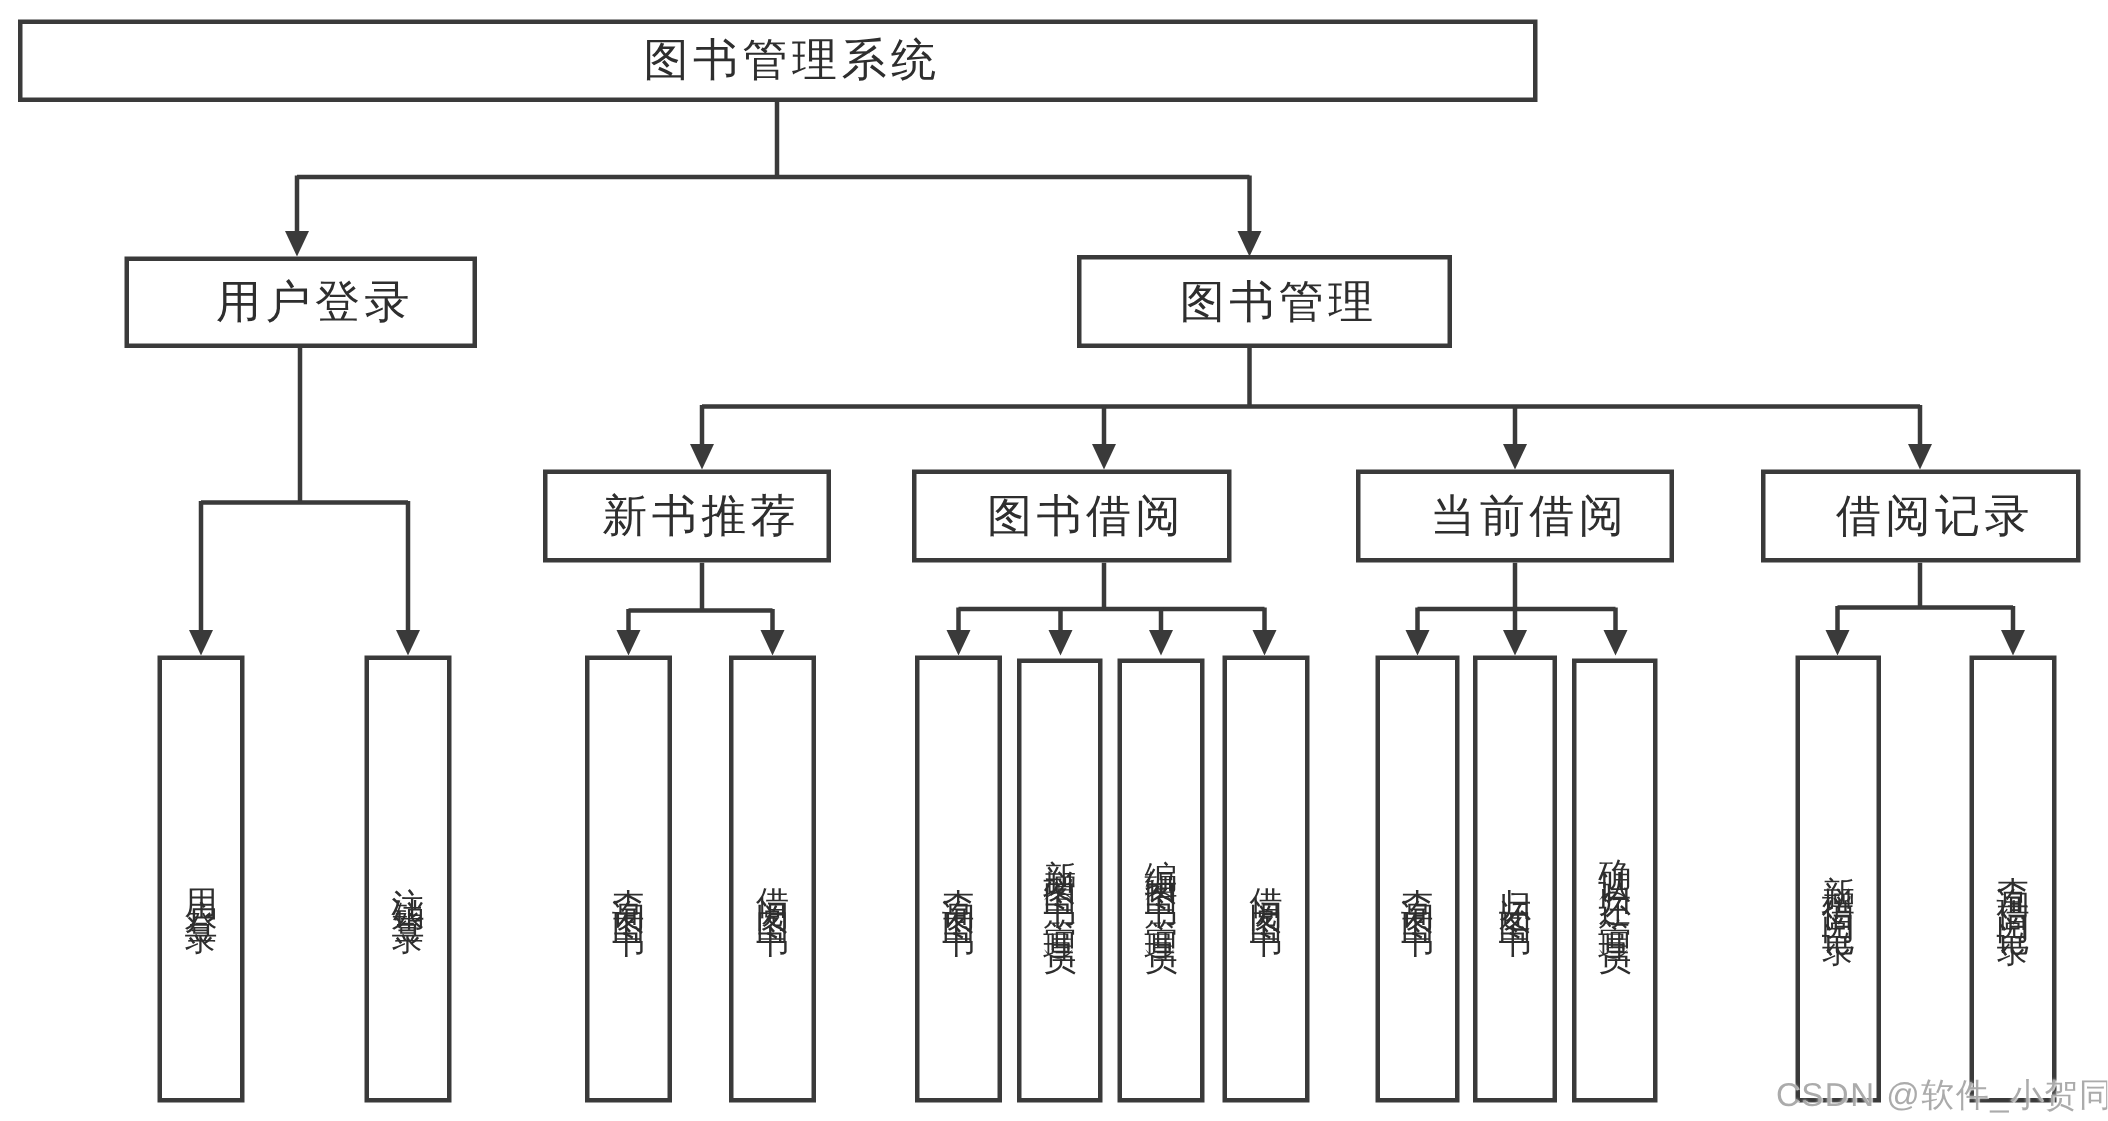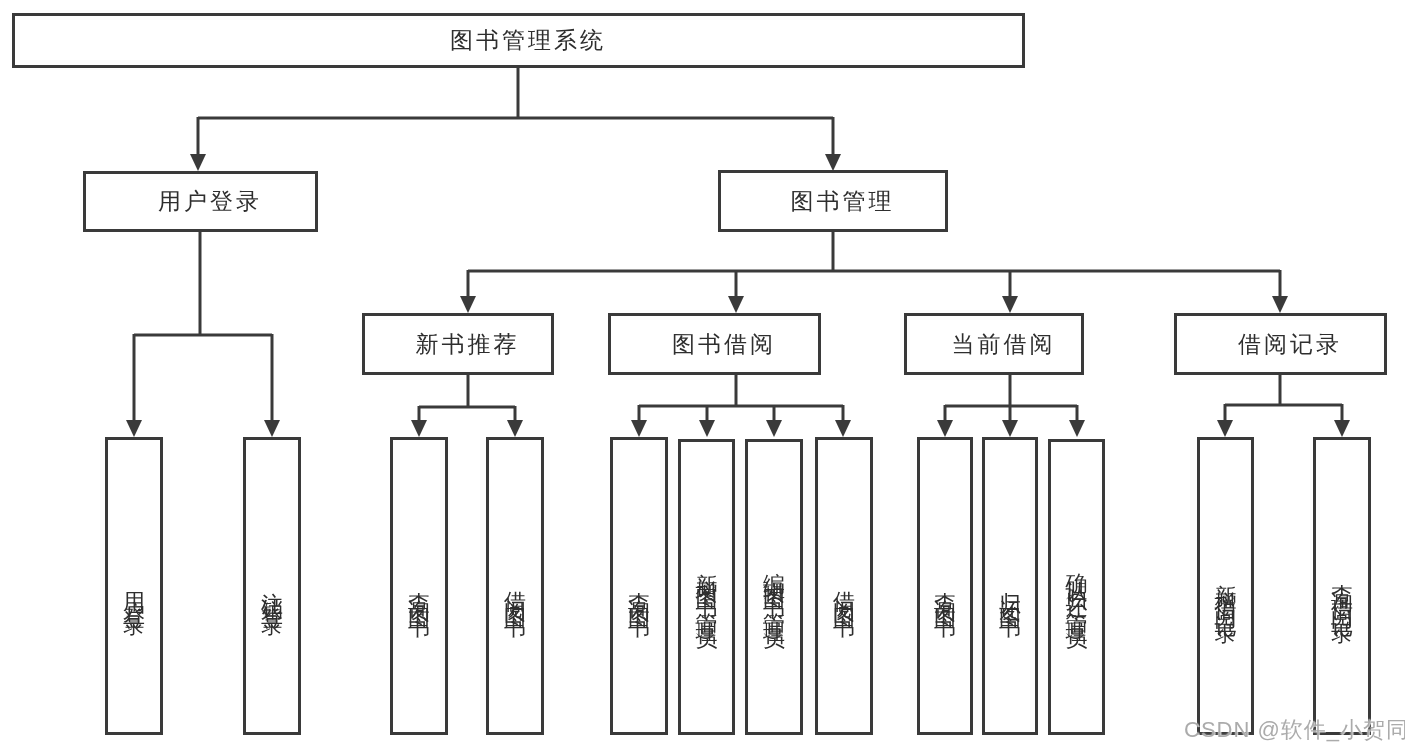--- a/index.html
+++ b/index.html
@@ -25,21 +25,21 @@
     box-sizing: border-box;
     border: 3px solid #3a3a3a;
     background: #ffffff;
     color: #2e2e2e;
     display: flex;
     align-items: center;
     justify-content: center;
     z-index: 1;
   }
   .node.h {
-    font-size: 23px;
+    font-size: 30px;
     letter-spacing: 3px;
     text-indent: 3px; 
     white-space: nowrap;
     padding-left: 16px;
   }
   .node.v {
     font-size: 22px;
   }
   .node.v .vtext {
     writing-mode: vertical-rl;
@@ -133,31 +133,31 @@
     </g>
   </svg>
 
   <div class="node h" style="left:12px; top:13px; width:1013px; height:55px;">
     <span>图书管理系统</span>
   </div>
 
   <div class="node h" style="left:83px; top:171px; width:235px; height:61px;">
     <span>用户登录</span>
   </div>
-  <div class="node h" style="left:718px; top:170px; width:230px; height:62px;">
+  <div class="node h" style="left:718px; top:170px; width:250px; height:62px;">
     <span>图书管理</span>
   </div>
 
   <div class="node h" style="left:362px; top:313px; width:192px; height:62px;">
     <span>新书推荐</span>
   </div>
   <div class="node h" style="left:608px; top:313px; width:213px; height:62px;">
     <span>图书借阅</span>
   </div>
-  <div class="node h" style="left:904px; top:313px; width:180px; height:62px;">
+  <div class="node h" style="left:904px; top:313px; width:212px; height:62px;">
     <span>当前借阅</span>
   </div>
   <div class="node h" style="left:1174px; top:313px; width:213px; height:62px;">
     <span>借阅记录</span>
   </div>
 
   <div class="node v" style="left:105px; top:437px; width:58px; height:298px;">
     <span class="vtext">用户登录</span>
   </div>
   <div class="node v" style="left:243px; top:437px; width:58px; height:298px;">

